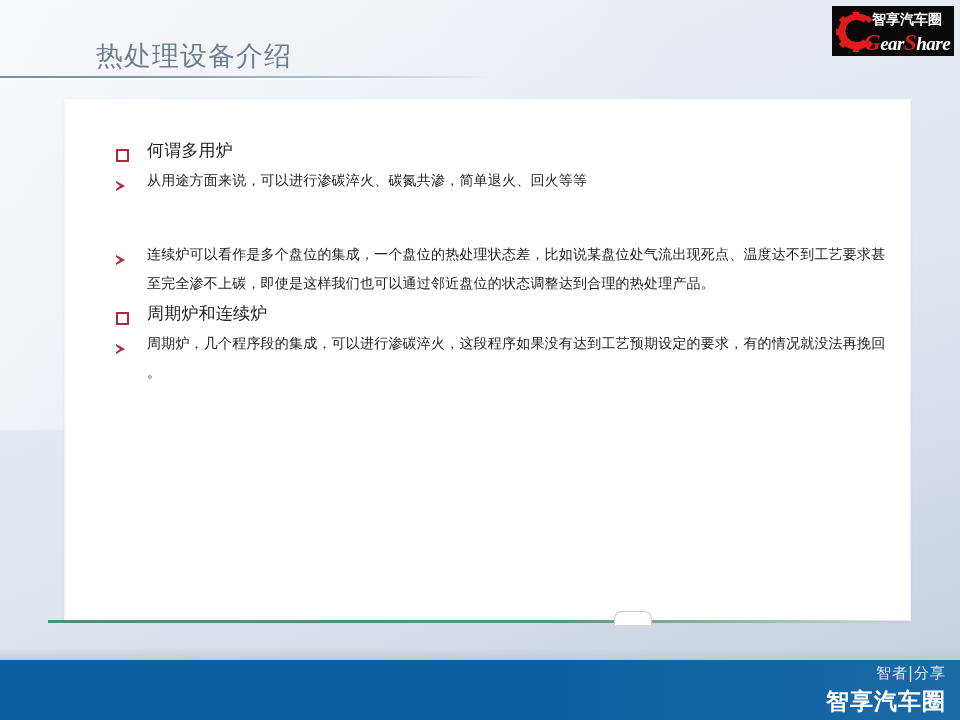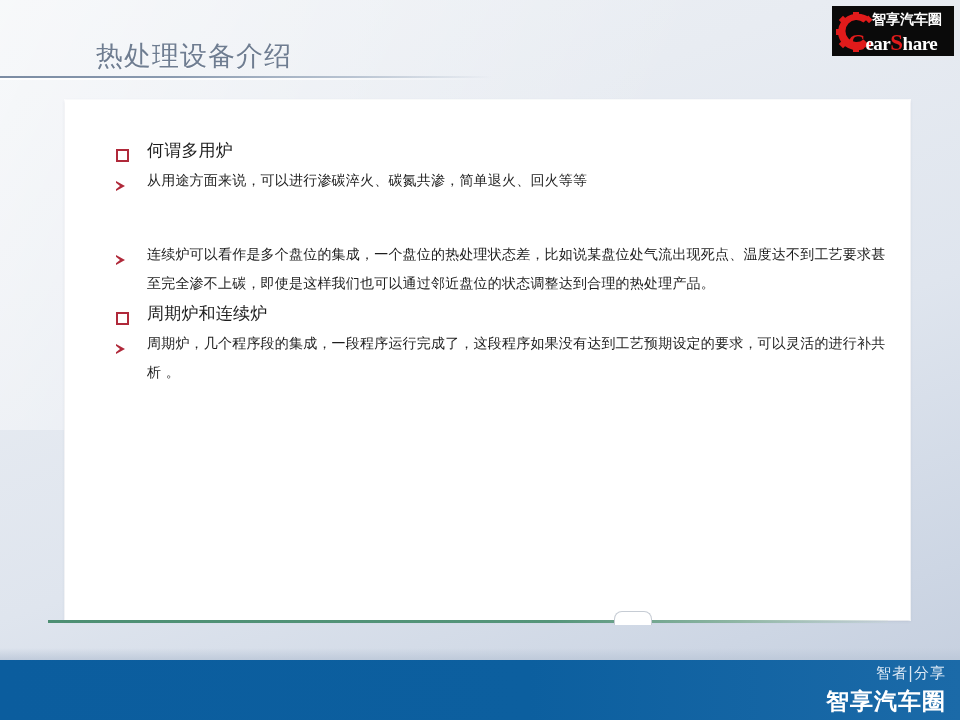--- a/index.html
+++ b/index.html
@@ -56,23 +56,24 @@
     top: 5px;
     font-size: 14px;
     letter-spacing: 0px;
     color: #ffffff;
     font-weight: bold;
     white-space: nowrap;
     font-family: "DejaVu Sans", sans-serif;
   }
   .logo-en {
     position: absolute;
-    left: 16px;
+    left: 32px;
     top: 24px;
     font-size: 19px;
+    font-style: italic;
     font-weight: bold;
     white-space: nowrap;
     font-family: "Liberation Serif", serif;
     letter-spacing: -0.5px;
   }
   .logo-en .w { color: #ffffff; }
   .logo-en .r { color: #e01b1b; font-size: 23px; }
 
   
   .title {
@@ -285,21 +286,21 @@
       <div class="item lvl2">
         <div class="mk"><span class="mk-arrow"></span></div>
         <div class="tx">连续炉可以看作是多个盘位的集成，一个盘位的热处理状态差，比如说某盘位处气流出现死点、温度达不到工艺要求甚至完全渗不上碳，即使是这样我们也可以通过邻近盘位的状态调整达到合理的热处理产品。</div>
       </div>
       <div class="item lvl1">
         <div class="mk"><span class="mk-sq"></span></div>
         <div class="tx">周期炉和连续炉</div>
       </div>
       <div class="item lvl2">
         <div class="mk"><span class="mk-arrow"></span></div>
-        <div class="tx">周期炉，几个程序段的集成，一段程序运行完成了，这段程序如果没有达到工艺预期设定的要求，可以灵活的进行补共析 。</div>
+        <div class="tx">周期炉，几个程序段的集成，可以进行渗碳淬火，这段程序如果没有达到工艺预期设定的要求，有的情况就没法再挽回 。</div>
       </div>
     </div>
 
   </div>
 
   <div class="footer-top"></div>
   <div class="footer">
     <div class="f-small">智者|分享</div>
     <div class="f-big">智享汽车圈</div>
   </div>

